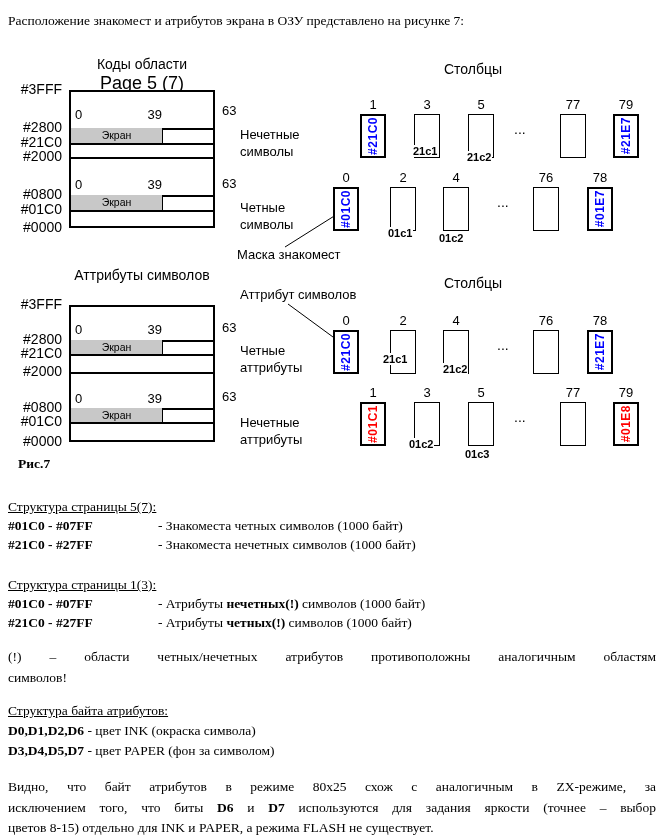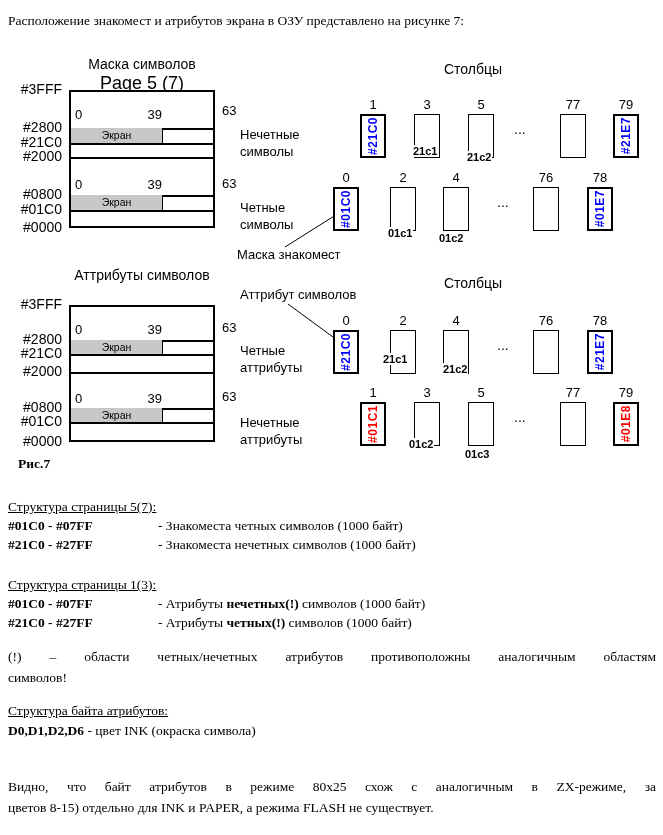--- a/index.html
+++ b/index.html
@@ -95,21 +95,21 @@
   .stretch{text-align:justify;text-align-last:justify;-moz-text-align-last:justify;}
 </style>
 </head>
 <body>
 
 <div class="page">
 
   <div class="abs intro">Расположение знакомест и атрибутов экрана в ОЗУ представлено на рисунке 7:</div>
 
   <div class="memmap mm1">
-    <div class="mm-title">Маска символов</div>
+    <div class="mm-title">Коды области</div>
     <div class="mm-page">Page 5 (7)</div>
     <div class="addr a0">#3FFF</div>
     <div class="addr a1">#2800</div>
     <div class="addr a2">#21C0</div>
     <div class="addr a3">#2000</div>
     <div class="addr a4">#0800</div>
     <div class="addr a5">#01C0</div>
     <div class="addr a6">#0000</div>
     <div class="mm-box">
       <div class="sep s1"></div>
@@ -287,20 +287,22 @@
   </div>
 
   <div class="sec note">
     <div class="stretch">(!) – области четных/нечетных атрибутов противоположны аналогичным областям</div>
     <div>символов!</div>
   </div>
 
   <div class="sec sec3">
     <div class="sec-heading">Структура байта атрибутов:</div>
     <div><b>D0,D1,D2,D6</b><span> - цвет INK (окраска символа)</span></div>
+    <div><b>D3,D4,D5,D7</b><span> - цвет PAPER (фон за символом)</span></div>
   </div>
 
   <div class="sec concl">
     <div class="stretch">Видно, что байт атрибутов в режиме 80x25 схож с аналогичным в ZX-режиме, за</div>
+    <div class="stretch"><span>исключением того, что биты </span><b>D6</b><span> и </span><b>D7</b><span> используются для задания яркости (точнее – выбор</span></div>
     <div>цветов 8-15) отдельно для INK и PAPER, а режима FLASH не существует.</div>
   </div>
 
 </div>
 
 </body></html>

